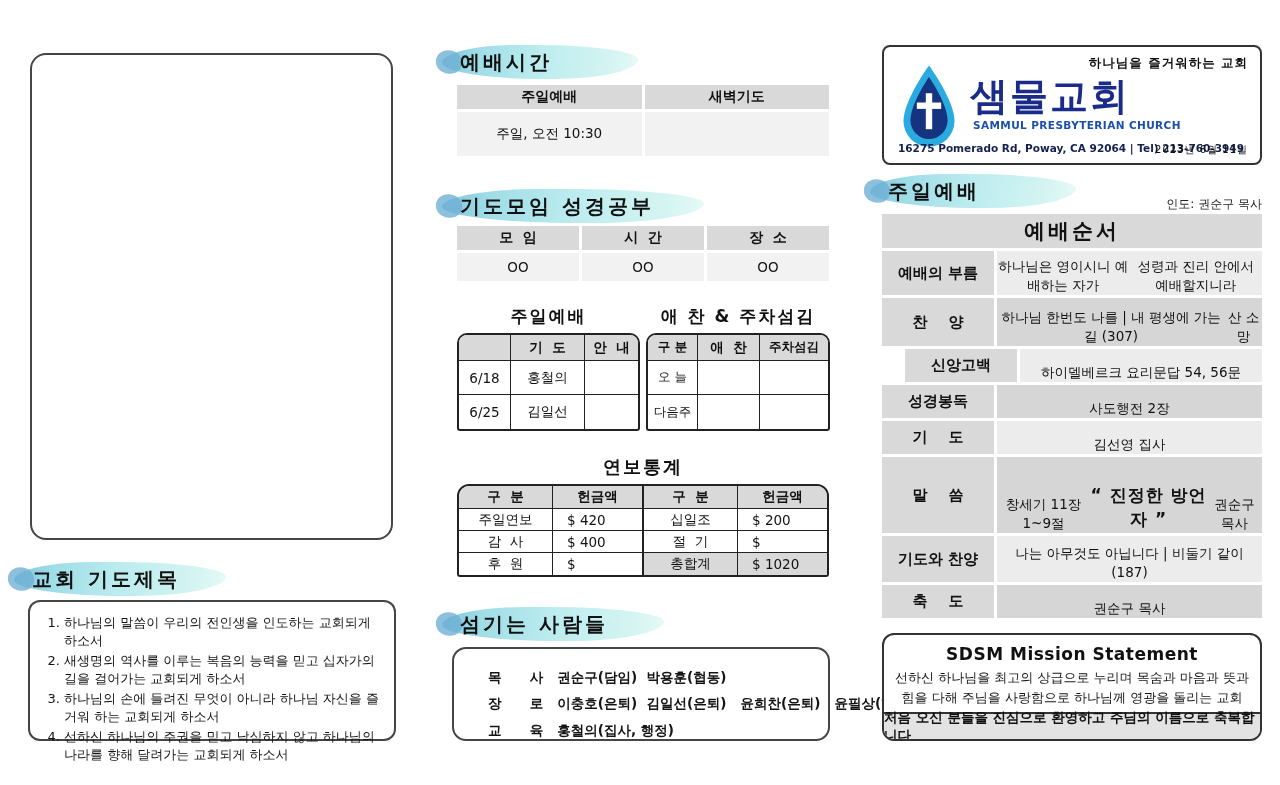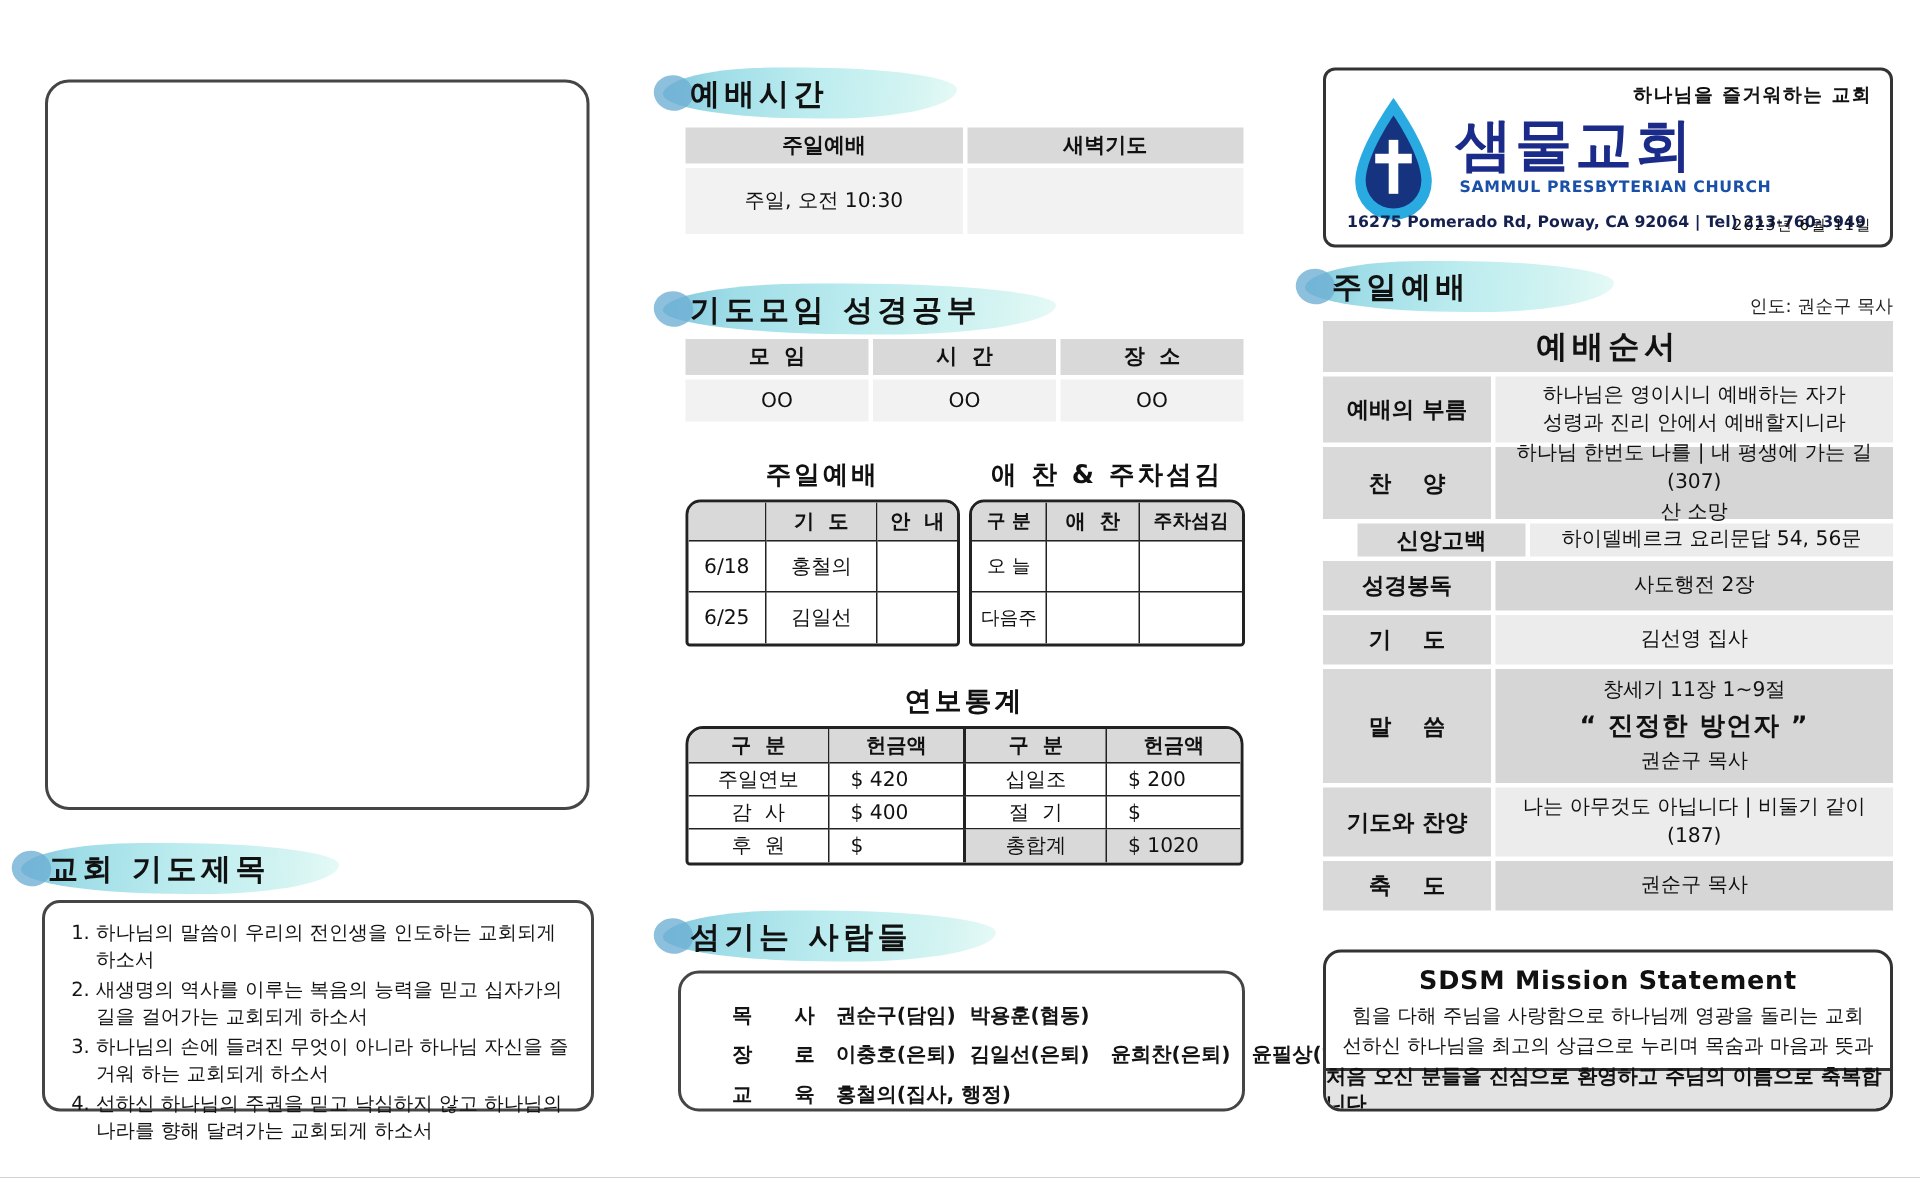--- a/index.html
+++ b/index.html
@@ -63,21 +63,21 @@
 
   
   .leader-line { position:absolute; left:882px; top:196px; width:380px; text-align:right;
                  font-size:12px; color:#222; }
   .order { position:absolute; left:882px; top:214px; width:380px; display:flex; flex-direction:column; gap:3px; }
   .order .trow { height:34px; background:#d9d9d9; display:flex; align-items:center; justify-content:center;
                  font-weight:bold; font-size:21px; letter-spacing:3px; }
   .orow { display:flex; gap:3px; }
   .orow .lab { width:112px; background:#d9d9d9; font-weight:bold; font-size:15px;
                display:flex; align-items:center; justify-content:center; white-space:pre; }
-  .orow .val { flex:1; display:flex; flex-direction:column; align-items:center; justify-content:center;
+  .orow .val { flex:1; display:flex; flex-direction:row; align-items:flex-end; justify-content:center;
                font-size:13.5px; line-height:1.42; text-align:center; }
   .lt { background:#ececec; }
   .dk { background:#d6d6d6; }
   .sermon-title { font-weight:bold; font-size:17px; letter-spacing:1px; margin:2px 0; }
 
   
   .mission { position:absolute; left:882px; top:633px; width:380px; height:108px;
              border:2px solid #333; border-radius:12px; background:#fff; overflow:hidden; }
   .mission-title { text-align:center; font-weight:bold; font-size:17px; margin-top:9px; letter-spacing:.5px; }
   .mission-line { text-align:center; font-size:13px; font-weight:500; line-height:1.55; color:#141414; }
@@ -230,21 +230,21 @@
     </div>
 
     <div class="orow" style="height:48px;">
       <div class="lab">찬    양</div>
       <div class="val dk">
         <div>하나님 한번도 나를 | 내 평생에 가는 길 (307)</div>
         <div>산 소망</div>
       </div>
     </div>
 
-    <div class="orow" style="height:22px;padding-left:23px;">
+    <div class="orow" style="height:33px;padding-left:23px;">
       <div class="lab">신앙고백</div>
       <div class="val lt">
         <div>하이델베르크 요리문답 54, 56문</div>
       </div>
     </div>
 
     <div class="orow" style="height:33px;">
       <div class="lab">성경봉독</div>
       <div class="val dk">
         <div>사도행전 2장</div>
@@ -278,19 +278,19 @@
       <div class="lab">축    도</div>
       <div class="val dk">
         <div>권순구 목사</div>
       </div>
     </div>
   </div>
 
   <div class="mission">
     <div class="mission-title">SDSM Mission Statement</div>
     <div class="mission-lines">
+      <div class="mission-line">선하신 하나님을 최고의 상급으로 누리며 목숨과 마음과 뜻과</div>
       <div class="mission-line">힘을 다해 주님을 사랑함으로 하나님께 영광을 돌리는 교회</div>
-      <div class="mission-line">선하신 하나님을 최고의 상급으로 누리며 목숨과 마음과 뜻과</div>
     </div>
     <div class="mission-footer">처음 오신 분들을 진심으로 환영하고 주님의 이름으로 축복합니다</div>
   </div>
 
 </div>
 
 </body></html>

